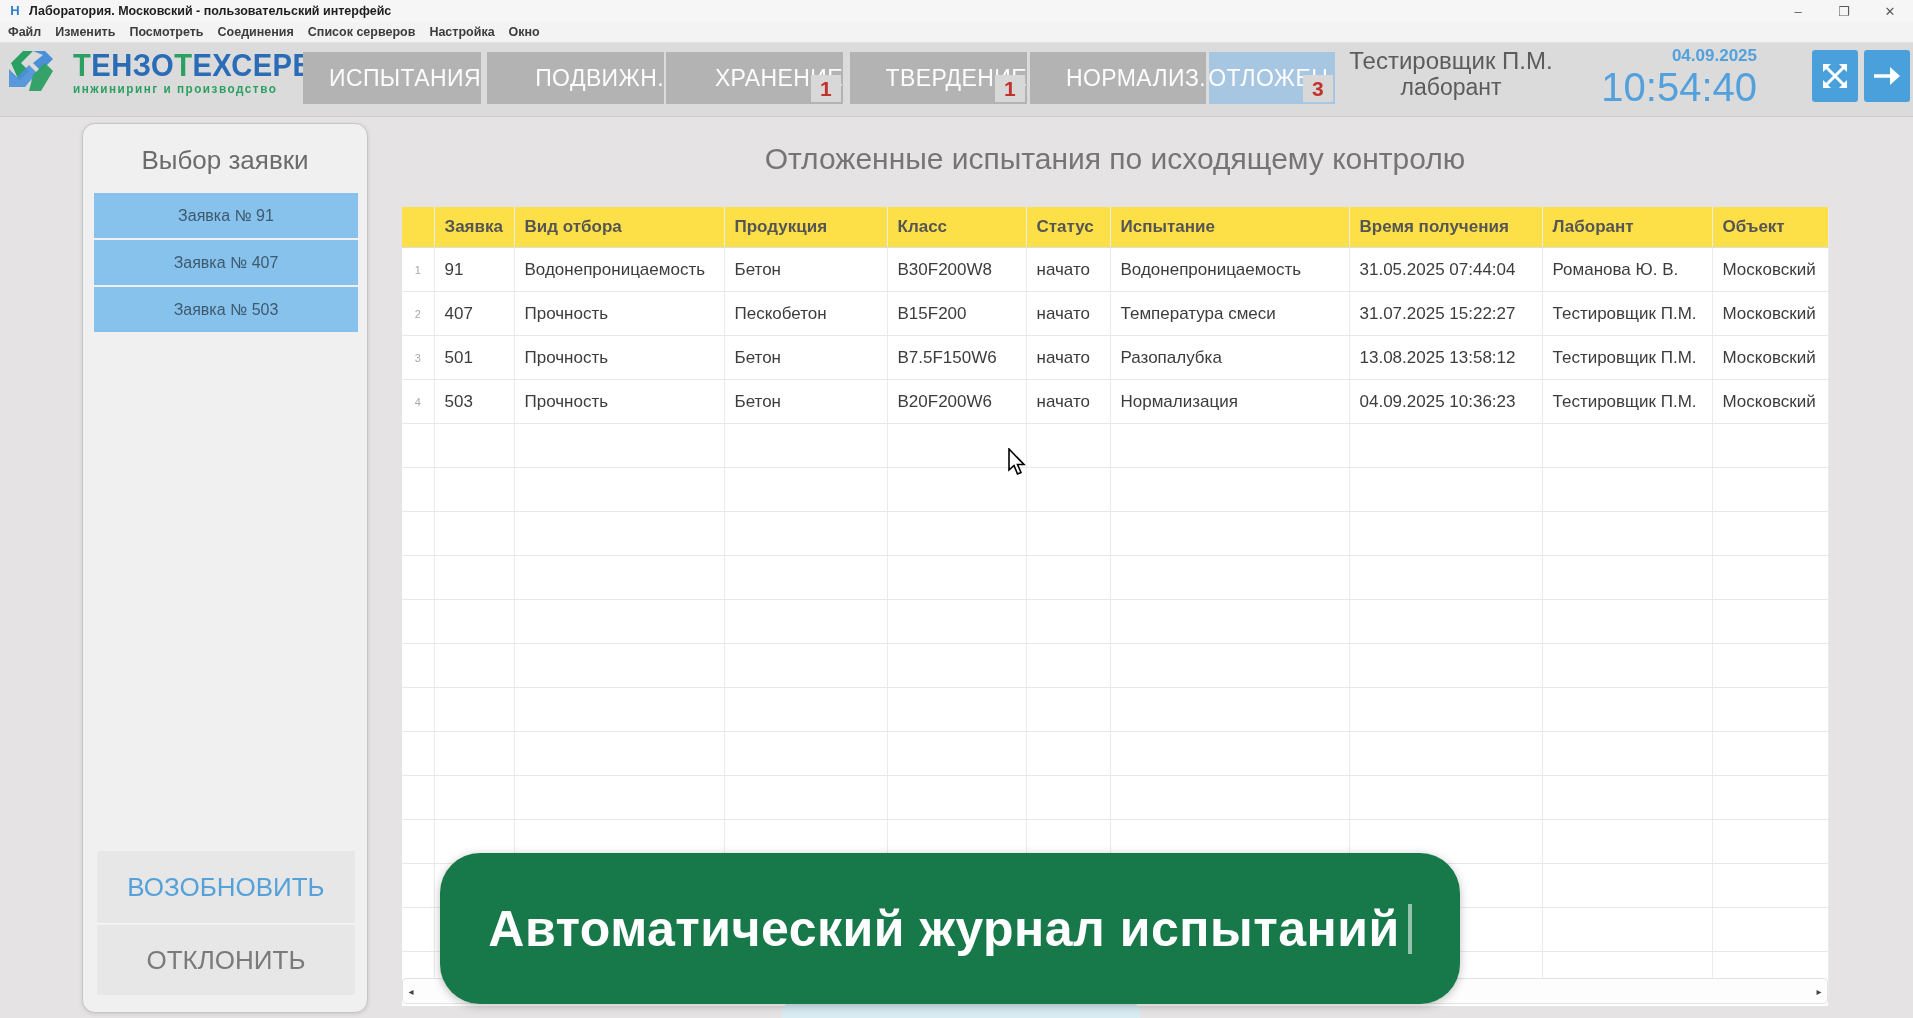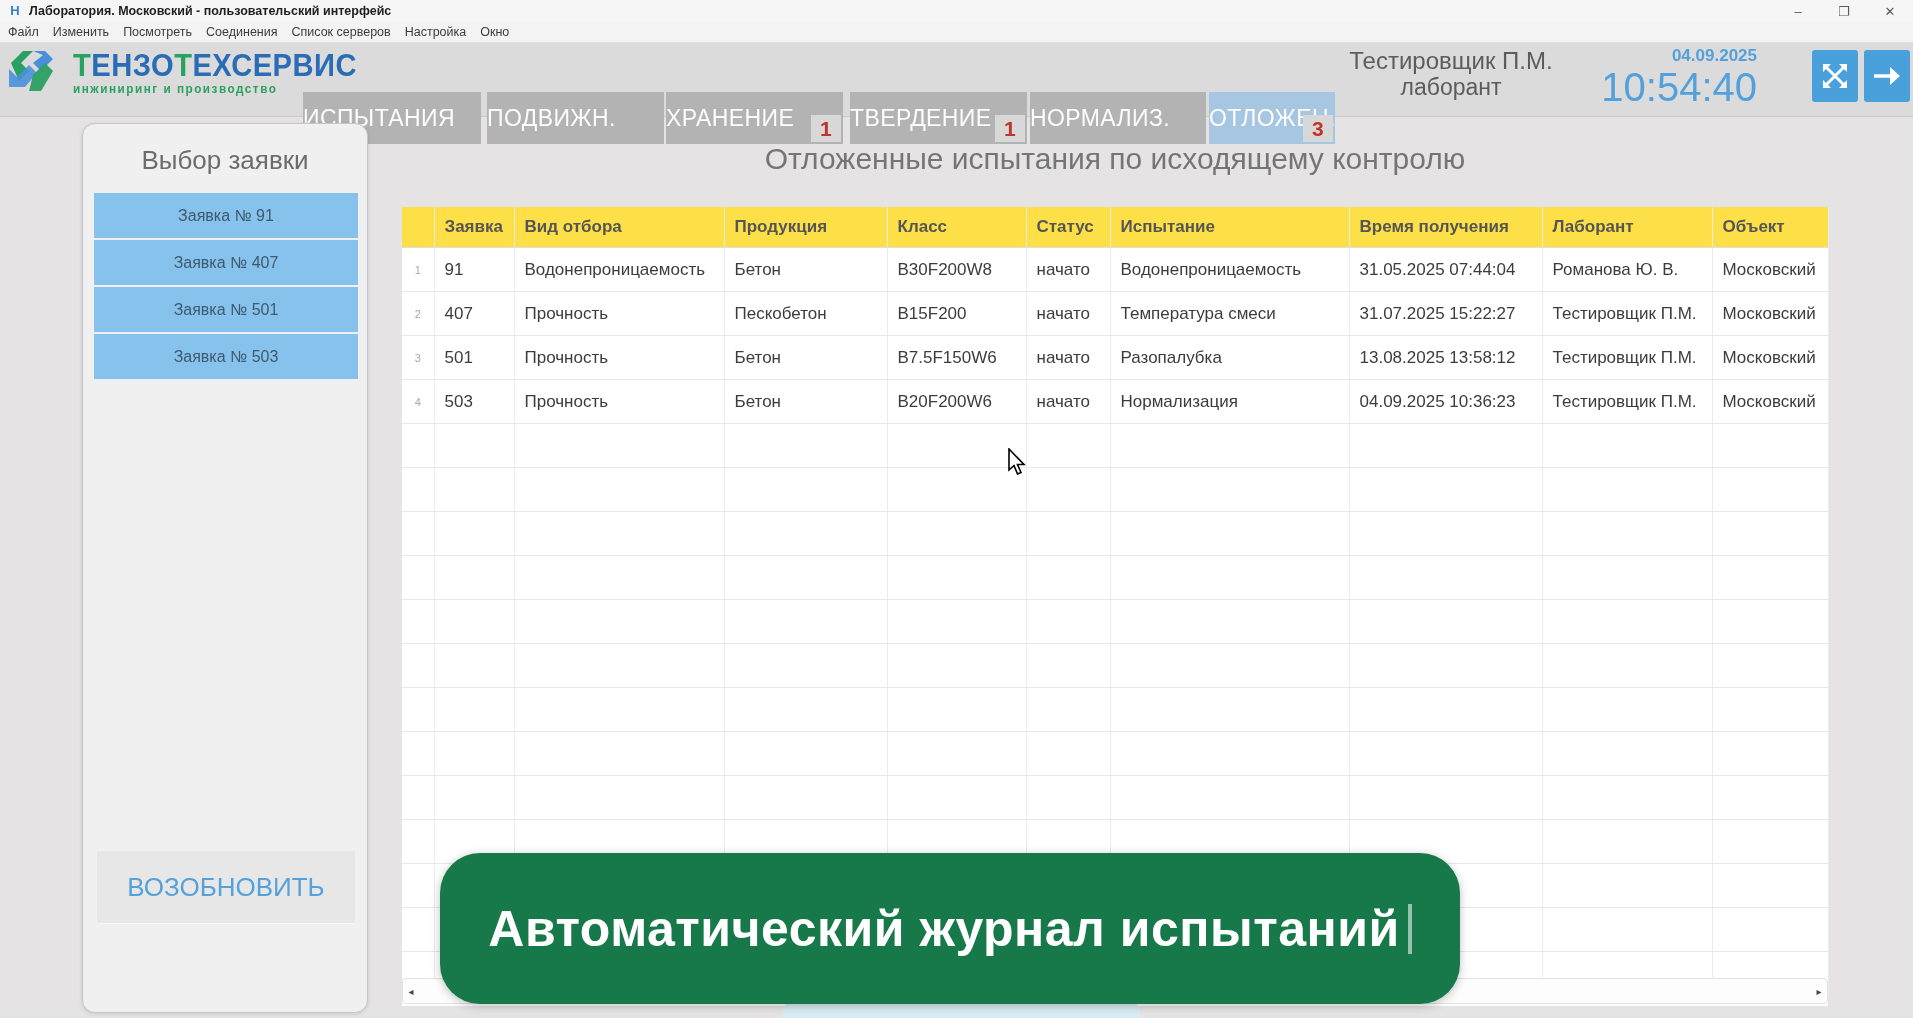--- a/index.html
+++ b/index.html
@@ -12,35 +12,35 @@
             display:flex;align-items:center;}
   .app-ico{margin-left:8px;width:14px;height:14px;color:#2f7fd0;font:700 13px/14px "Liberation Sans",sans-serif;text-align:center;}
   .wtitle{margin-left:7px;font-size:12.5px;font-weight:700;color:#1e1e1e;}
   .wincontrols{position:absolute;right:0;top:0;height:22px;display:flex;}
   .winbtn{width:46px;height:22px;display:flex;align-items:center;justify-content:center;
           color:#5a5a5a;font-size:13px;}
 
   
   .menubar{position:absolute;left:0;top:22px;width:1913px;height:20px;background:#f4f3f3;
            display:flex;align-items:center;border-bottom:1px solid #e2e0e0;}
-  .menu-item{margin-left:14px;font-size:12.5px;color:#3c3c3c;}
+  .menu-item{margin-left:14px;font-size:12.5px;color:#3c3c3c;font-weight:bold;}
   .menu-item:first-child{margin-left:8px;}
 
   
   .header{position:absolute;left:0;top:43px;width:1913px;height:73px;background:#dcdbdb;
           border-bottom:1px solid #cccaca;}
   .logo{position:absolute;left:3px;top:0px;display:flex;}
   .logo svg{width:56px;height:56px;}
   .logo-text{margin-left:14px;margin-top:8px;transform:scaleX(.94);transform-origin:left top;}
   .wordmark{font-size:31px;font-weight:800;letter-spacing:.5px;line-height:30px;color:#2b6cb6;}
   .wm-green{color:#2ba063;}
   .tagline{margin-top:1px;font-size:12.5px;font-weight:700;letter-spacing:1.6px;color:#2ba063;}
 
   .tab{position:absolute;top:9px;height:52px;background:#b3b3b3;color:#fdfdfd;
-       display:flex;align-items:center;justify-content:flex-start;font-size:23px;letter-spacing:.4px;margin-top:40px;}
+       display:flex;align-items:center;justify-content:flex-end;font-size:23px;letter-spacing:.4px;}
   .tab.active{background:#a6c6e2;}
   .tab1{left:303px;width:178px;} .tab2{left:487px;width:177px;} .tab3{left:666px;width:177px;}
   .tab4{left:850px;width:177px;} .tab5{left:1030px;width:176px;} .tab6{left:1209px;width:126px;}
   .badge{position:absolute;right:2px;bottom:2px;width:30px;height:27px;background:#d8d8d8;
          color:#c1322d;font-size:21px;font-weight:700;display:flex;align-items:center;justify-content:center;}
 
   .userblock{position:absolute;left:1345px;top:4px;width:212px;text-align:center;color:#5c5c5c;}
   .user-name{font-size:24px;line-height:27px;}
   .user-role{font-size:23px;line-height:26px;}
   .clock{position:absolute;left:1565px;top:3px;width:192px;text-align:right;color:#53a1dc;}
@@ -170,24 +170,24 @@
         <path d="M18 4 L28 13 L18 22 Z" fill="#ffffff"></path>
       </svg>
     </div>
   </div>
 
   <div class="sidebar">
     <div class="sb-title">Выбор заявки</div>
     <div class="sb-list">
       <div class="sb-item">Заявка № 91</div>
       <div class="sb-item">Заявка № 407</div>
-      <div class="sb-item">Заявка № 501</div>
       <div class="sb-item">Заявка № 503</div>
     </div>
     <div class="sb-btn sb-resume">ВОЗОБНОВИТЬ</div>
+    <div class="sb-btn sb-decline">ОТКЛОНИТЬ</div>
   </div>
 
   <div class="main-title">Отложенные испытания по исходящему контролю</div>
 
   <div class="tablewrap">
     <table class="grid">
       <colgroup>
         <col style="width:32px">
           <col style="width:80px">
           <col style="width:210px">

